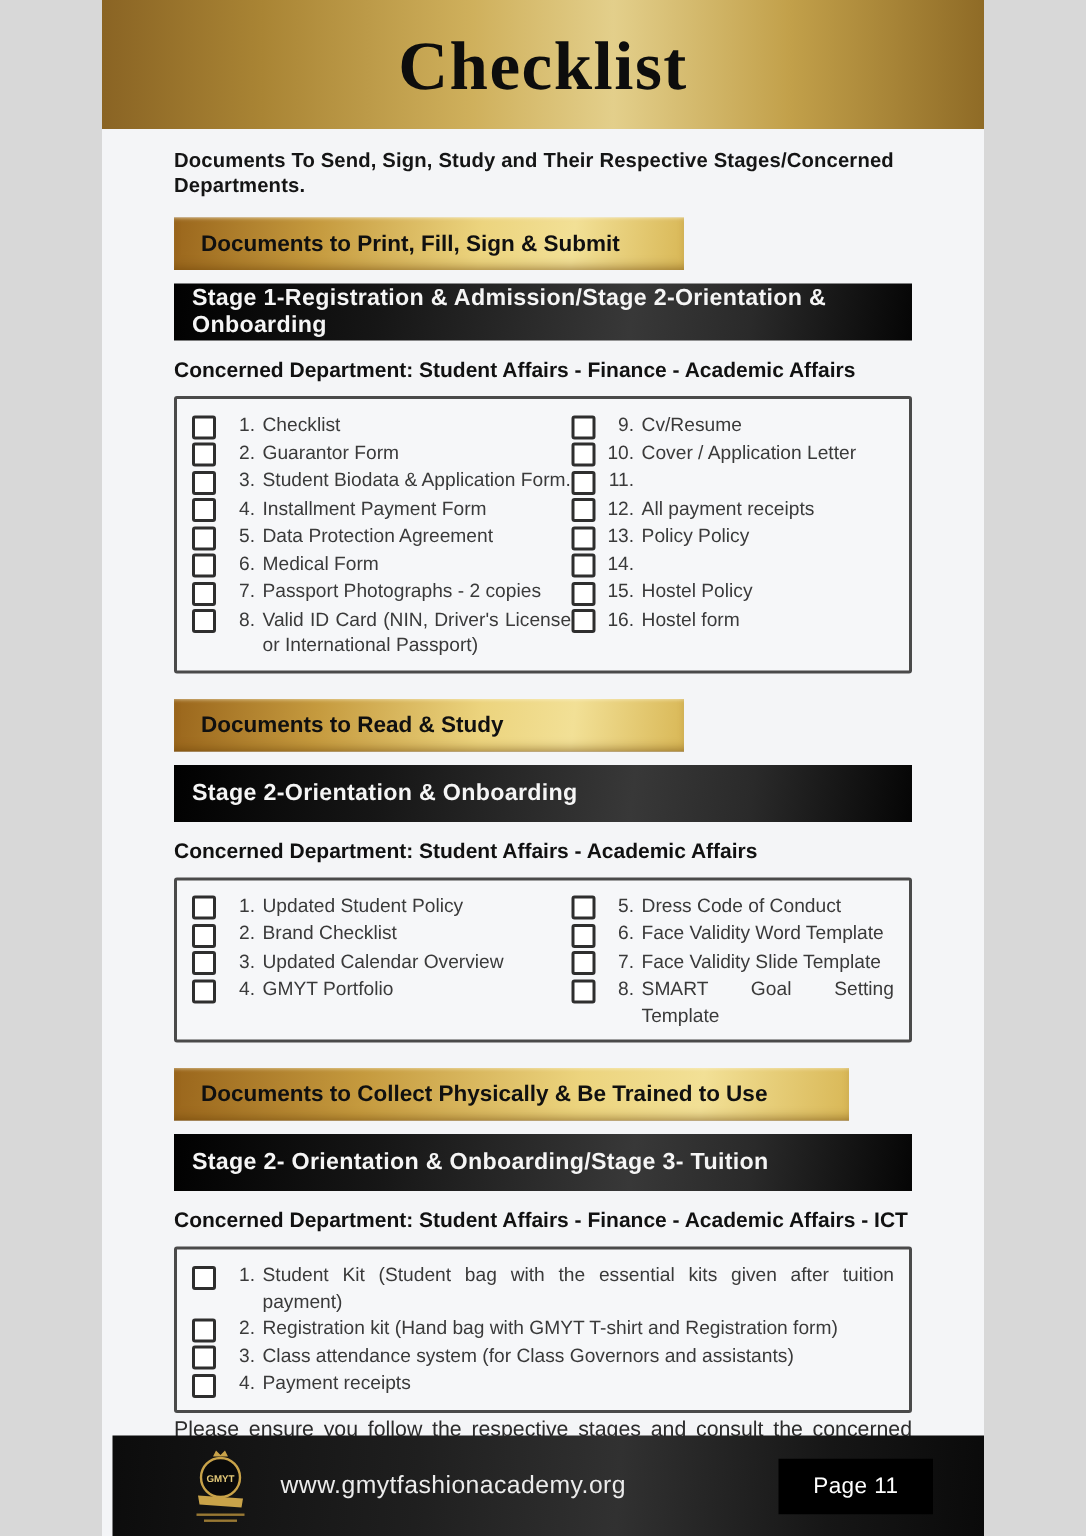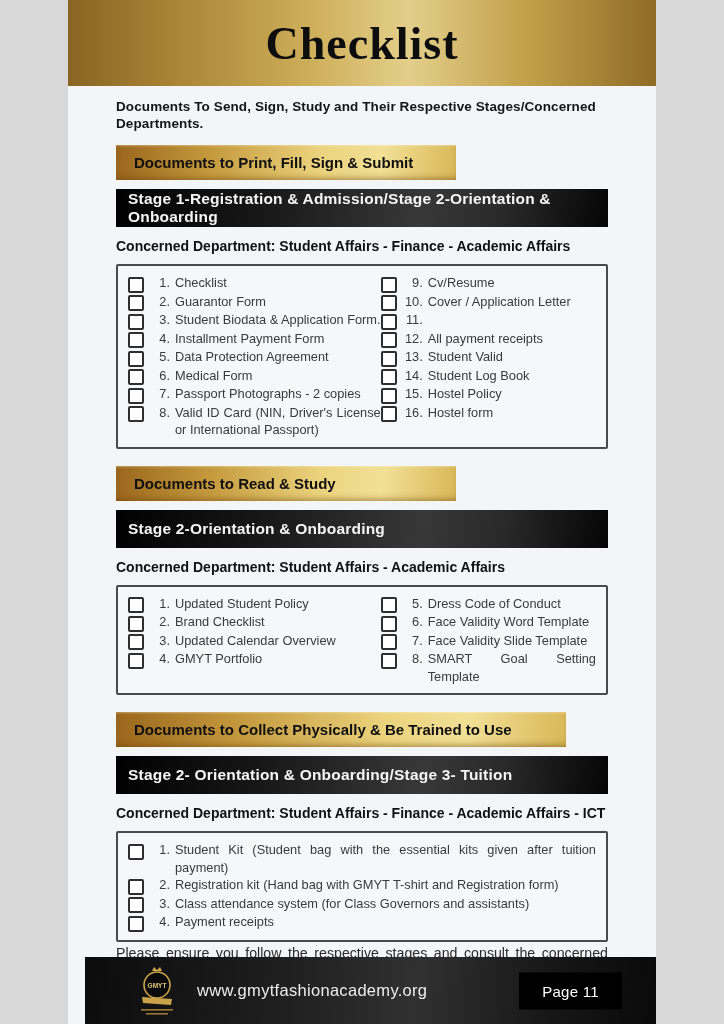--- a/index.html
+++ b/index.html
@@ -66,21 +66,21 @@
   .num { min-width:20px; text-align:right; margin-left:6px; font-size:12.8px; color:#3a3a3a; }
   .lbl { margin-left:5px; flex:1; font-size:12.8px; color:#3a3a3a; text-align:justify; }
 
   .note {
     font-size:14.2px; color:#2b2b2b;
     line-height:1.55; text-align:justify;
   }
 
   
   .footer {
-    position:absolute; left:17px; right:0; bottom:0; height:67px;
+    position:absolute; left:7px; right:0; bottom:0; height:67px;
     background:linear-gradient(94deg,#0c0c0c 0%,#1f1f1f 35%,#313131 58%,#161616 82%,#0a0a0a 100%);
     display:flex; align-items:center;
   }
   .logo { margin-left:50px; flex:0 0 auto; }
   .website { margin-left:18px; color:#ececec; font-size:16.5px; letter-spacing:.3px; }
   .page-badge {
     position:absolute; right:34px; top:50%; transform:translateY(-50%);
     background:#000; color:#fff; font-size:15px; padding:10px 23px; letter-spacing:.3px;
   }
 </style>
@@ -164,26 +164,25 @@
               <span class="num">11.</span>
             </div>
             <div class="check-row">
               <span class="cb"></span>
               <span class="num">12.</span>
               <span class="lbl">All payment receipts</span>
             </div>
             <div class="check-row">
               <span class="cb"></span>
               <span class="num">13.</span>
-              <span class="lbl">Student Valid</span>
+              <span class="lbl">Policy Policy</span>
             </div>
             <div class="check-row">
               <span class="cb"></span>
               <span class="num">14.</span>
-              <span class="lbl">Student Log Book</span>
             </div>
             <div class="check-row">
               <span class="cb"></span>
               <span class="num">15.</span>
               <span class="lbl">Hostel Policy</span>
             </div>
             <div class="check-row">
               <span class="cb"></span>
               <span class="num">16.</span>
               <span class="lbl">Hostel form</span>

